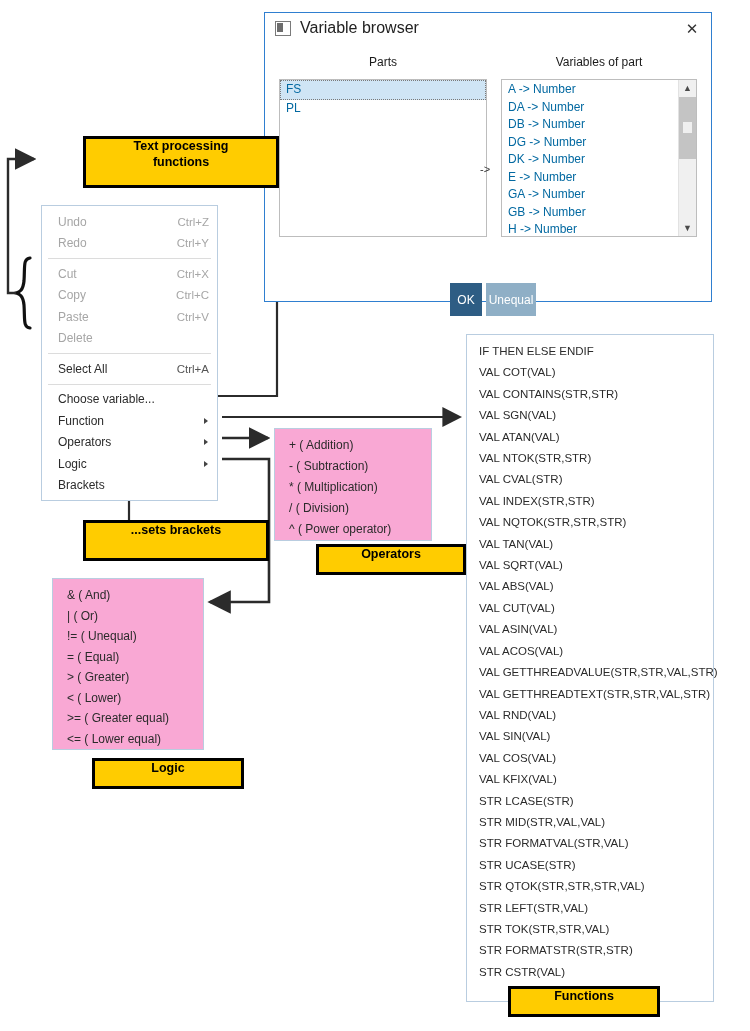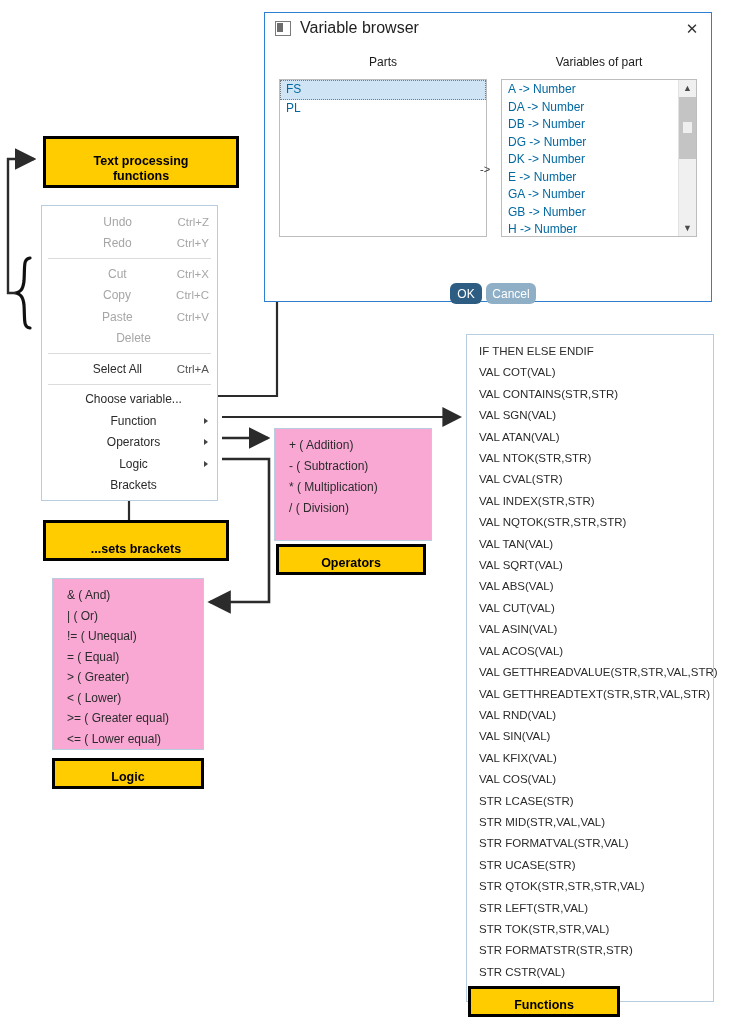--- a/index.html
+++ b/index.html
@@ -9,27 +9,28 @@
     font-family:"Liberation Sans", sans-serif;
     color:#2b2b2b;
     overflow:hidden;
   }
   .abs{position:absolute;}
 
   
   .callout{
     background:#FFCC00;
     border:3px solid #000000;
-    display:flex;align-items:flex-end;justify-content:center;
+    display:flex;align-items:flex-start;justify-content:center;
     text-align:center;
     font-weight:bold;
     font-size:12.5px;
     color:#000;
     line-height:1.25;
     box-sizing:border-box;
+    margin-left:40px;
   }
 
   
   #var-browser{
     left:264px;top:12px;width:448px;height:290px;
     background:#ffffff;
     border:1px solid #2f7fd0;
     box-sizing:border-box;
   }
   #vb-titlebar{
@@ -78,39 +79,38 @@
   #sb-thumb{
     position:absolute;left:0;top:17px;width:17px;height:62px;background:#c4c4c4;
   }
   #sb-thumb:after{
     content:"";position:absolute;left:4px;top:25px;width:9px;height:11px;background:#efefef;
   }
   #vb-arrowmark{
     position:absolute;left:215px;top:150px;font-size:11px;color:#333;
   }
   .dlg-btn{
-    position:absolute;top:270px;height:21px;display:flex;align-items:center;
+    position:absolute;top:270px;height:33px;display:flex;align-items:center;
     justify-content:center;font-size:12px;color:#ffffff;box-sizing:border-box;
     cursor:pointer;
-    border-radius:6px;
   }
   #btn-ok{left:185px;width:32px;background:#2e5d84;}
   #btn-cancel{left:221px;width:50px;background:#8fafc6;}
 
   
   #ctx-menu{
     left:41px;top:205px;width:177px;
     background:#ffffff;border:1px solid #b9cde0;box-sizing:border-box;
     padding:5px 0 4px 0;
   }
   .mi{
     height:21.5px;display:flex;align-items:center;
     padding:0 8px 0 16px;font-size:12px;position:relative;box-sizing:border-box;
   }
-  .mi .lbl{flex:1 1 auto;text-align:center;}
+  .mi .lbl{flex:1 1 auto;}
   .mi .acc{color:#555;font-size:11.5px;}
   .mi.disabled .lbl,.mi.disabled .acc{color:#a6a6a6;}
   .mi .sub{
     position:absolute;right:9px;top:50%;transform:translateY(-50%);
     width:0;height:0;border-left:4px solid #444;
     border-top:3.5px solid transparent;border-bottom:3.5px solid transparent;
   }
   .sep{height:1px;background:#dcdcdc;margin:4px 6px 4px 6px;}
 
   
@@ -197,21 +197,21 @@
         <div class="lb-item">H -&gt; Number</div>
       </div>
     <div id="vars-scroll">
       <div class="sb-arrow up">▲</div>
       <div id="sb-thumb"></div>
       <div class="sb-arrow down">▼</div>
     </div>
   </div>
 
   <div class="dlg-btn" id="btn-ok">OK</div>
-  <div class="dlg-btn" id="btn-cancel">Cancel</div>
+  <div class="dlg-btn" id="btn-cancel">Unequal</div>
 </div>
 
 <div class="abs callout" id="callout-textproc" style="left:43px;top:136px;width:196px;height:52px;">
   <div>
     <div>Text processing</div>
     <div>functions</div>
   </div>
 </div>
 
 <div class="abs" id="ctx-menu">
@@ -265,20 +265,21 @@
     </div>
   </div>
 
 <div class="abs callout" id="callout-brackets" style="left:43px;top:520px;width:186px;height:41px;">...sets brackets</div>
 
 <div class="panel" id="operators-panel">
     <div class="row">+ ( Addition)</div>
     <div class="row">- ( Subtraction)</div>
     <div class="row">* ( Multiplication)</div>
     <div class="row">/ ( Division)</div>
+    <div class="row">^ ( Power operator)</div>
   </div>
 
 <div class="abs callout" id="callout-operators" style="left:276px;top:544px;width:150px;height:31px;">Operators</div>
 
 <div class="panel" id="logic-panel">
     <div class="row">&amp; ( And)</div>
     <div class="row">| ( Or)</div>
     <div class="row">!= ( Unequal)</div>
     <div class="row">= ( Equal)</div>
     <div class="row">&gt; ( Greater)</div>
@@ -302,22 +303,22 @@
     <div class="row">VAL TAN(VAL)</div>
     <div class="row">VAL SQRT(VAL)</div>
     <div class="row">VAL ABS(VAL)</div>
     <div class="row">VAL CUT(VAL)</div>
     <div class="row">VAL ASIN(VAL)</div>
     <div class="row">VAL ACOS(VAL)</div>
     <div class="row">VAL GETTHREADVALUE(STR,STR,VAL,STR)</div>
     <div class="row">VAL GETTHREADTEXT(STR,STR,VAL,STR)</div>
     <div class="row">VAL RND(VAL)</div>
     <div class="row">VAL SIN(VAL)</div>
+    <div class="row">VAL COS(VAL)</div>
     <div class="row">VAL KFIX(VAL)</div>
-    <div class="row">VAL COS(VAL)</div>
     <div class="row">STR LCASE(STR)</div>
     <div class="row">STR MID(STR,VAL,VAL)</div>
     <div class="row">STR FORMATVAL(STR,VAL)</div>
     <div class="row">STR UCASE(STR)</div>
     <div class="row">STR QTOK(STR,STR,STR,VAL)</div>
     <div class="row">STR LEFT(STR,VAL)</div>
     <div class="row">STR TOK(STR,STR,VAL)</div>
     <div class="row">STR FORMATSTR(STR,STR)</div>
     <div class="row">STR CSTR(VAL)</div>
   </div>

